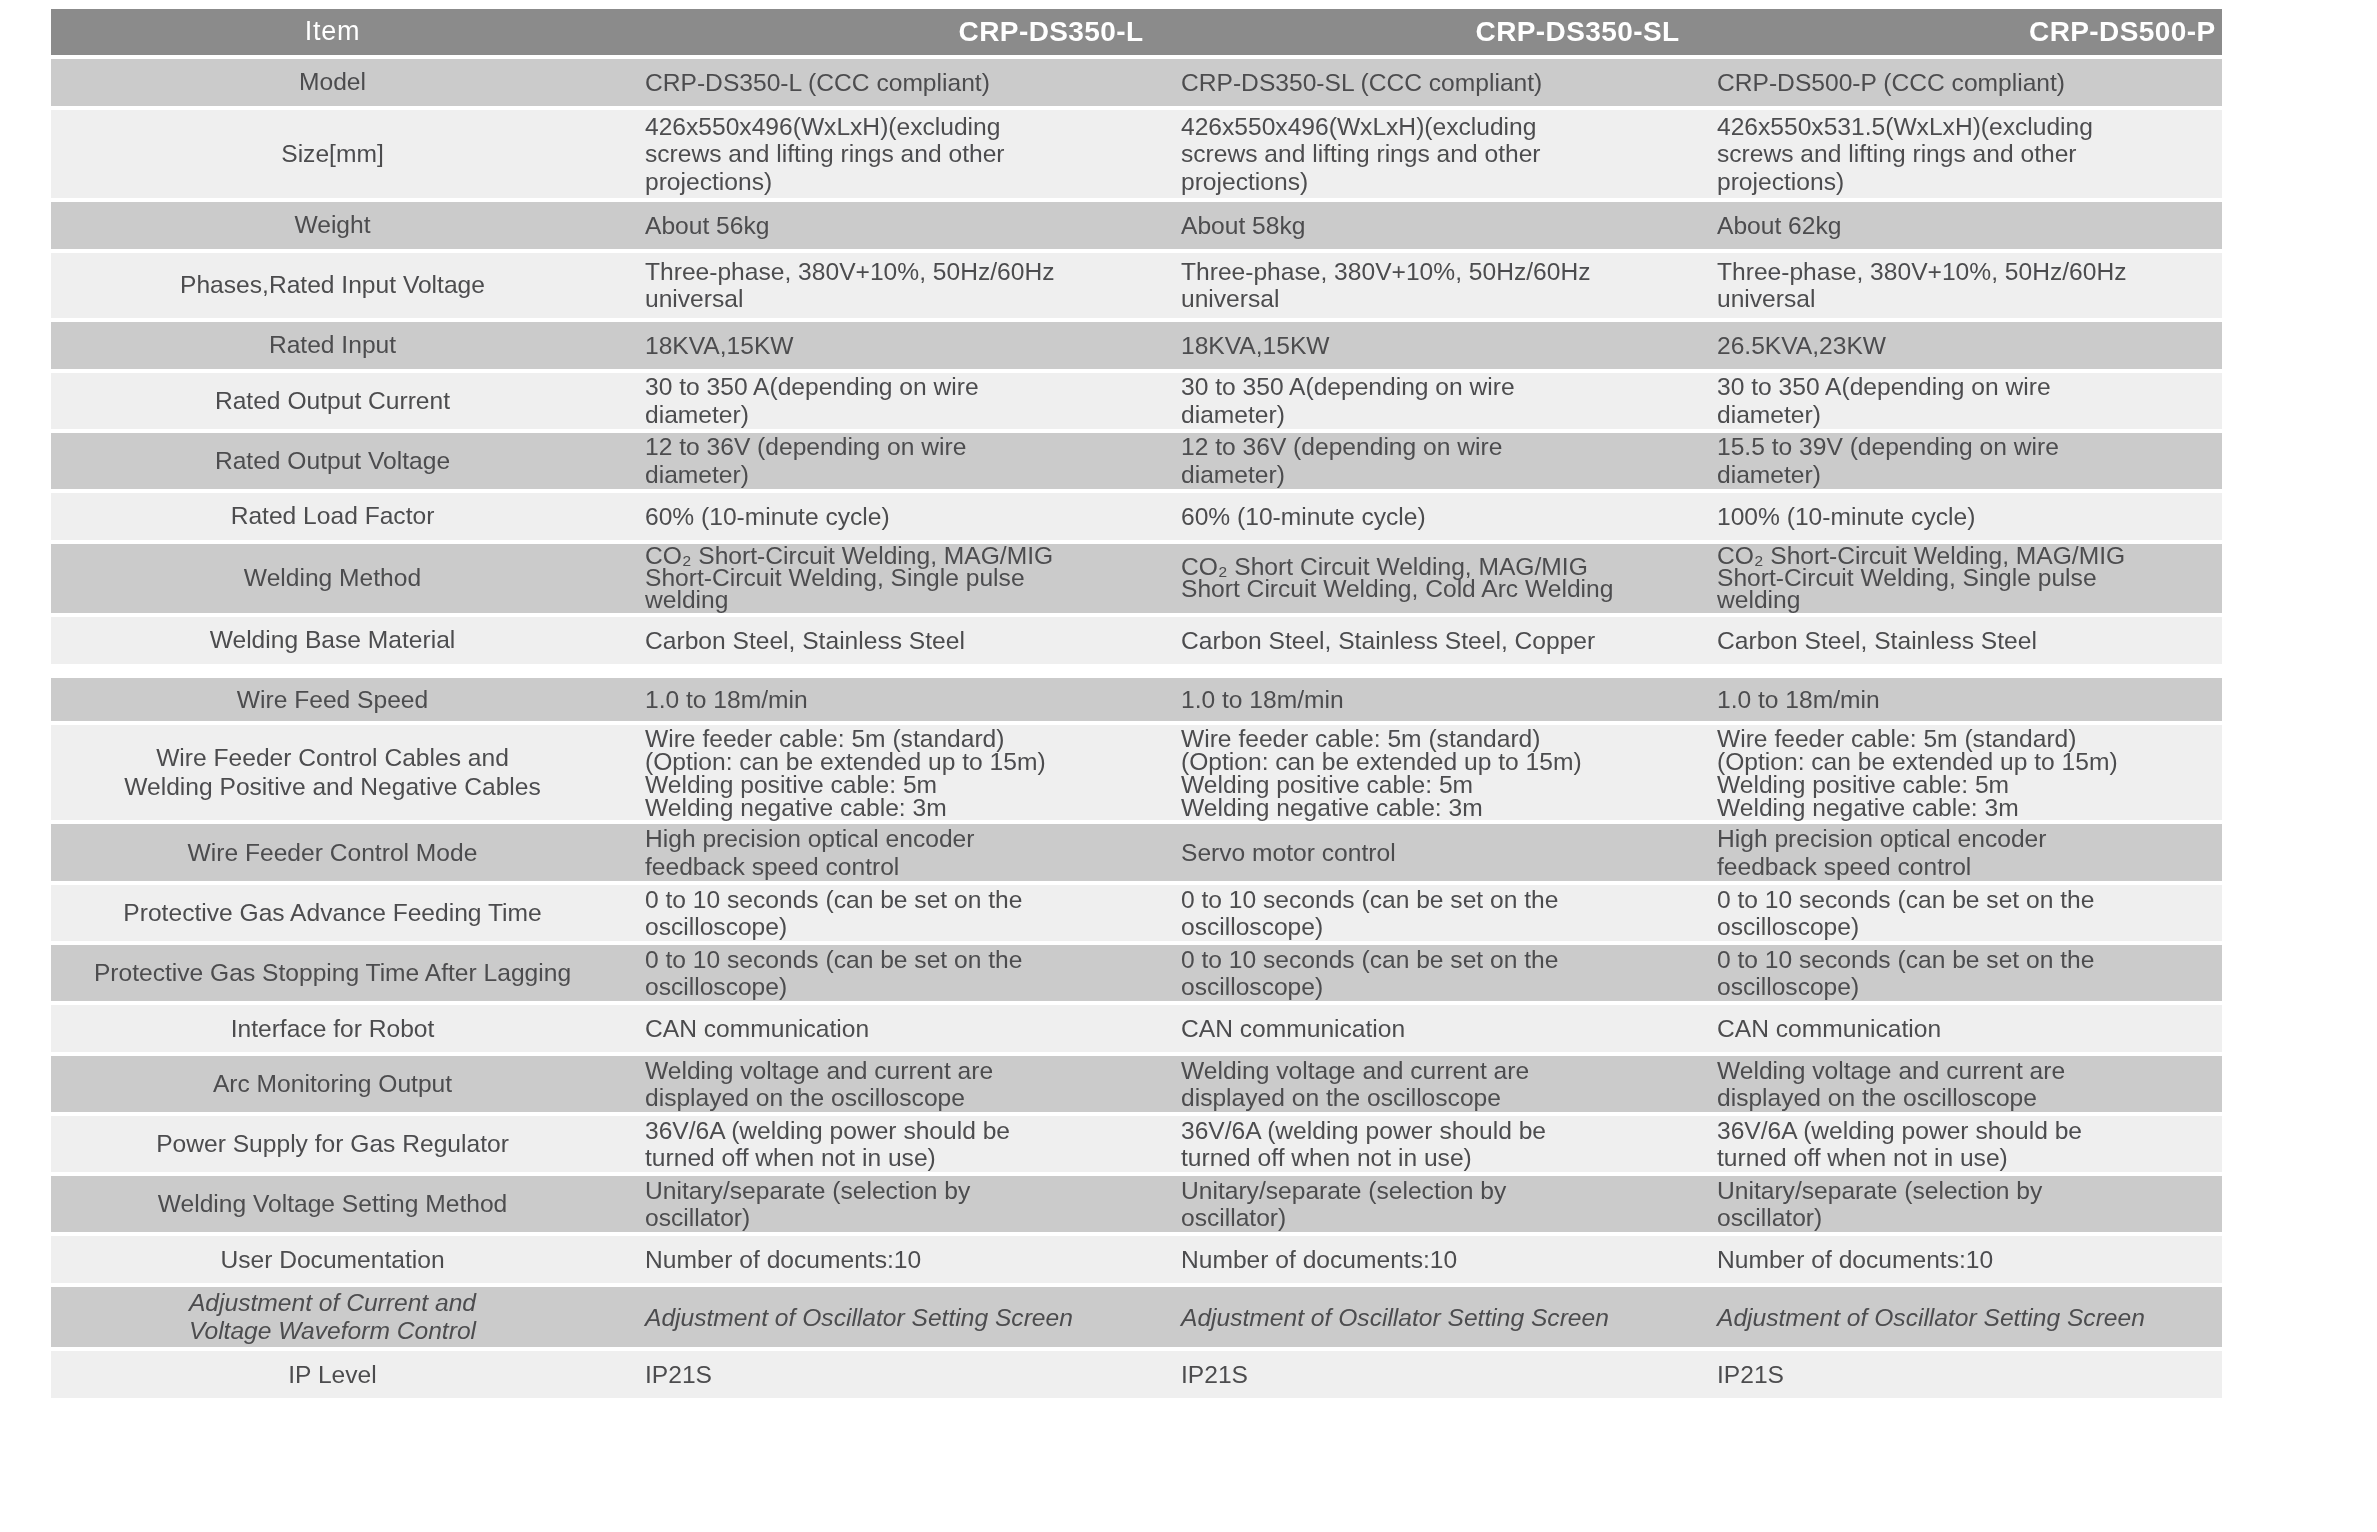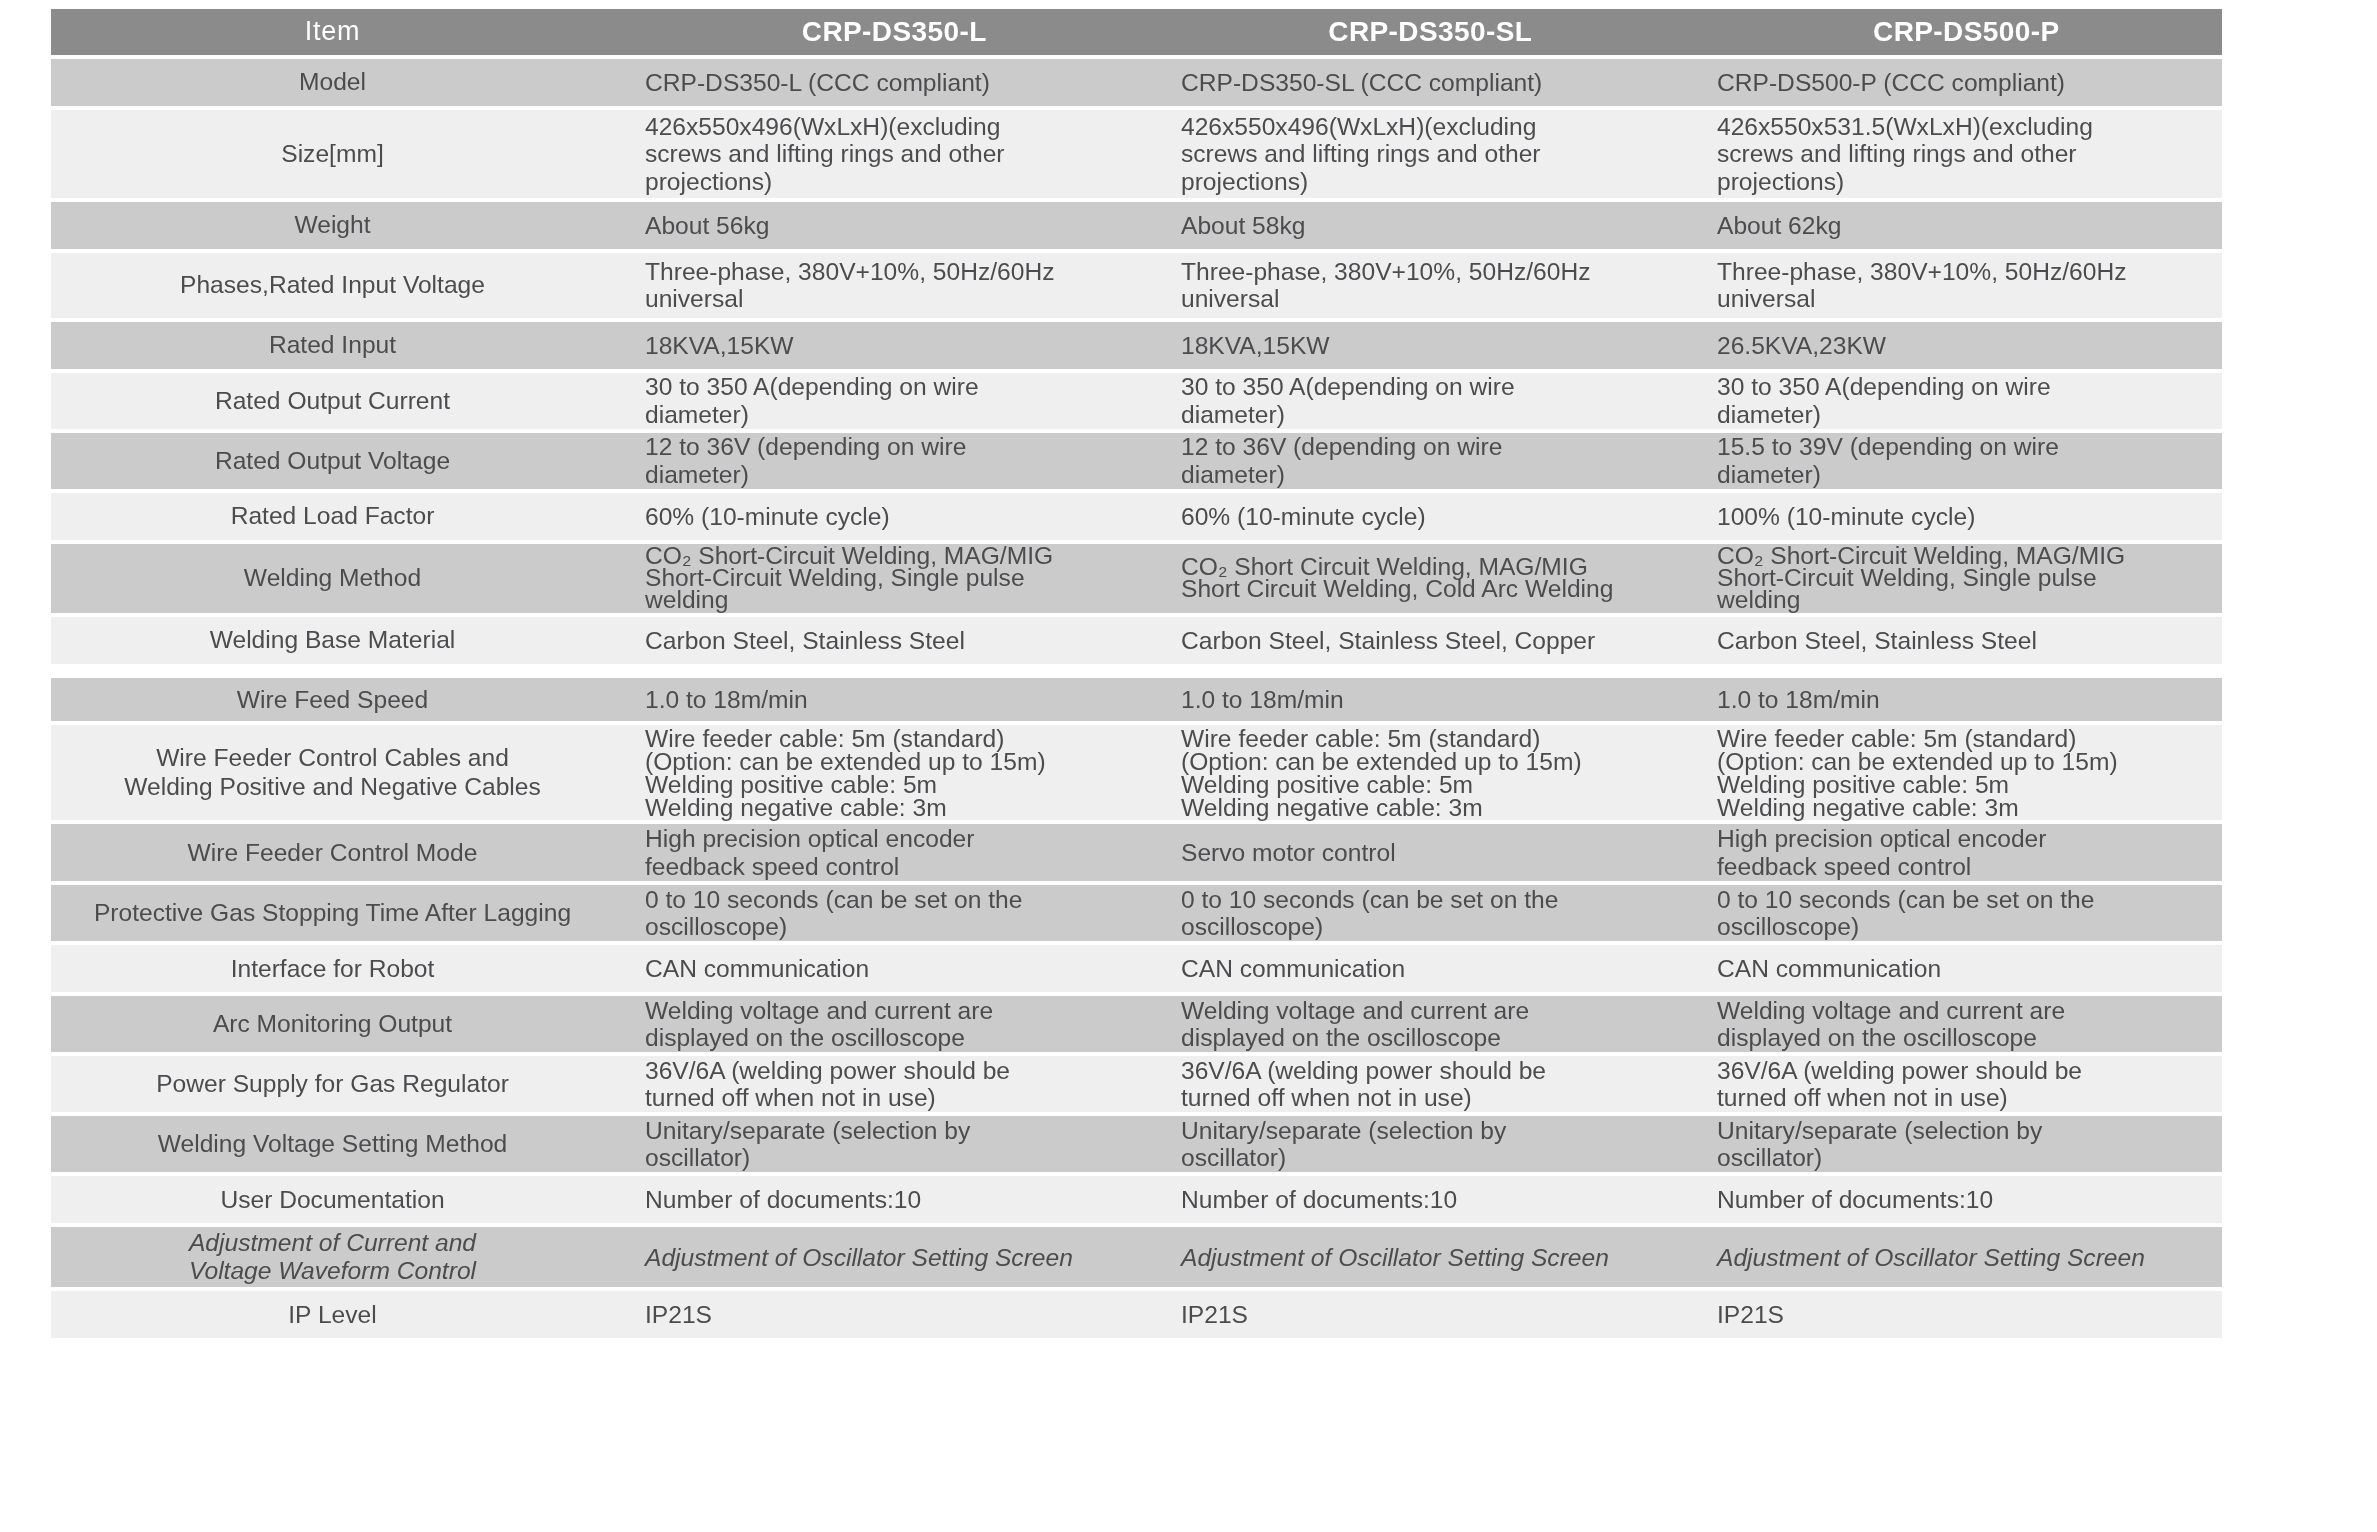--- a/index.html
+++ b/index.html
@@ -25,21 +25,21 @@
   }
   col.c-item  { width: 563px; }
   col.c-val   { width: 536px; }
   thead th {
     background: #8b8b8b;
     color: #ffffff;
     height: 46px;
     vertical-align: middle;
     font-weight: bold;
     font-size: 28px;
-    text-align: center;
+    text-align: right;
     padding: 0 6.5px 0 31px;
     letter-spacing: 0.4px;
   }
   thead th.item-head {
     text-align: center;
     font-weight: normal;
     font-size: 27px;
     padding: 0 8.2px;
     letter-spacing: 0.8px;
   }
@@ -198,20 +198,29 @@
 Welding negative cable: 3m</td>
         </tr>
         <tr class="dark" style="height: 57px; border-radius: 7px;">
           <td class="item-cell">Wire Feeder Control Mode</td>
           <td class="value-cell">High precision optical encoder
 feedback speed control</td>
           <td class="value-cell">Servo motor control</td>
           <td class="value-cell">High precision optical encoder
 feedback speed control</td>
         </tr>
+        <tr class="light" style="height: 56px;">
+          <td class="item-cell">Protective Gas Advance Feeding Time</td>
+          <td class="value-cell">0 to 10 seconds (can be set on the
+oscilloscope)</td>
+          <td class="value-cell">0 to 10 seconds (can be set on the
+oscilloscope)</td>
+          <td class="value-cell">0 to 10 seconds (can be set on the
+oscilloscope)</td>
+        </tr>
         <tr class="dark" style="height: 56px;">
           <td class="item-cell">Protective Gas Stopping Time After Lagging</td>
           <td class="value-cell">0 to 10 seconds (can be set on the
 oscilloscope)</td>
           <td class="value-cell">0 to 10 seconds (can be set on the
 oscilloscope)</td>
           <td class="value-cell">0 to 10 seconds (can be set on the
 oscilloscope)</td>
         </tr>
         <tr class="light" style="height: 47px;">

